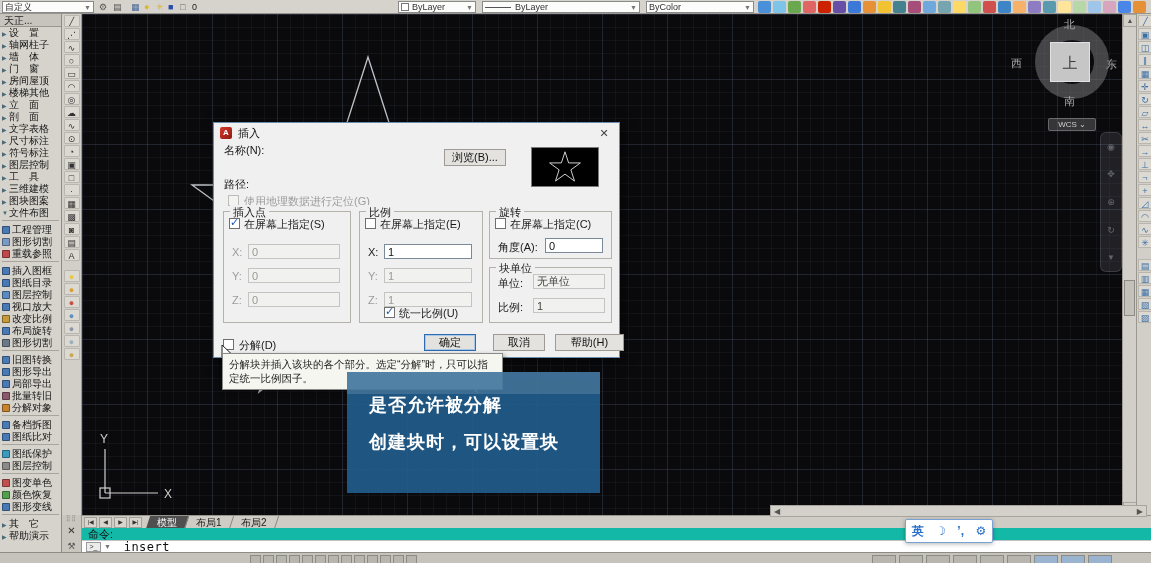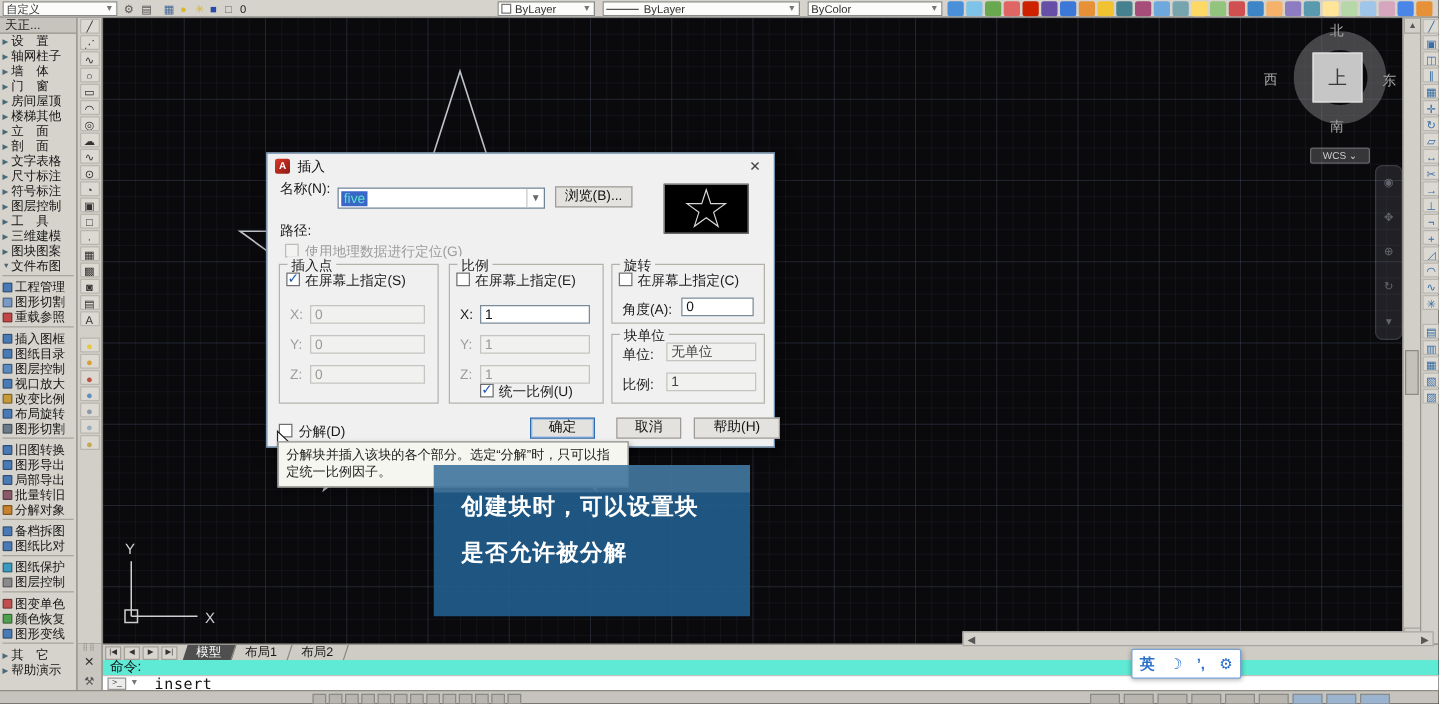--- a/index.html
+++ b/index.html
@@ -82,21 +82,21 @@
 
   
   #tabsrow { left:82px; top:515px; width:1069px; height:13px; background:#cfccc5; border-top:1px solid #97948d; z-index:6; display:flex; align-items:center; }
   .navb { width:13px; height:11px; background:#d8d5ce; border:1px solid #a3a099; font-size:6px; color:#333; text-align:center; line-height:9px; margin-left:2px; }
   .tab { font-size:10px; padding:0 9px; height:13px; line-height:13px; color:#1a1a1a; transform:skewX(-18deg); border-right:1px solid #8a8780; }
   .tab span { display:inline-block; transform:skewX(18deg); }
   .tab.active { background:#4f4f4f; color:#fff; }
   #gripstrip { left:62px; top:515px; width:20px; height:37px; background:#c9c6bf; border-right:1px solid #9a978f; z-index:7; display:flex; flex-direction:column; align-items:center; justify-content:space-between; padding:1px 0; }
   #gripstrip .gdots { color:#8a8780; font-size:6px; letter-spacing:1px; line-height:4px; }
   #gripstrip .gx { color:#333; font-size:10px; }
-  #cmd1 { left:82px; top:528px; width:1069px; height:12px; background:#5eead4; z-index:6; font-size:11px; color:#111; padding-left:6px; line-height:12px; }
+  #cmd1 { left:82px; top:528px; width:1069px; height:12px; background:#14b8a6; z-index:6; font-size:11px; color:#111; padding-left:6px; line-height:12px; }
   #cmd2 { left:82px; top:540px; width:1069px; height:12px; background:#ffffff; border-top:1px solid #c2c2c2; z-index:6; display:flex; align-items:center; }
   #prompt-ico { width:15px; height:10px; background:#ececea; border:1px solid #9a9a9a; color:#333; font-size:7px; line-height:8px; text-align:center; margin:0 3px 0 4px; }
   #cmd-arr { color:#777; font-size:7px; margin-right:5px; }
   #cmd-text { font-family:"DejaVu Sans Mono",monospace; font-size:12px; color:#111; letter-spacing:0.5px; }
 
   
   #statusbar { left:0; top:552px; width:1151px; height:11px; background:#c6c3bc; border-top:1px solid #8e8b84; z-index:6; overflow:hidden; }
   .stico { position:absolute; top:2px; width:11px; height:12px; background:#b8b5ae; border:1px solid #8a8a86; }
 
   
@@ -394,24 +394,20 @@
 </div>
 
 <div id="dialog" class="abs">
   <div id="dlg-title">
     <div id="dlg-logo">A</div>
     <span style="font-size:11px;color:#111;">插入</span>
     <span id="dlg-close">✕</span>
   </div>
 
   <span class="lab" style="left:10px;top:20px;">名称(N):</span>
-  <div id="name-combo">
-    <span class="sel">five</span>
-    <span class="arr">▼</span>
-  </div>
   <div class="btn" style="left:230px;top:26px;width:62px;">浏览(B)...</div>
   <div id="preview">
     <svg width="66" height="38" viewBox="0 0 68 40">
       <polygon points="34,4 37.8,15.7 50.2,15.7 40.2,23 44,34.8 34,27.5 24,34.8 27.8,23 17.8,15.7 30.2,15.7" fill="none" stroke="#d8d8d8" stroke-width="1"></polygon>
     </svg>
   </div>
 
   <span class="lab" style="left:10px;top:54px;">路径:</span>
   <span class="cb dis" style="left:14px;top:72px;"></span>
   <span class="lab dis" style="left:30px;top:71px;">使用地理数据进行定位(G)</span>
@@ -466,22 +462,22 @@
   <div class="btn" style="left:341px;top:211px;width:69px;">帮助(H)</div>
 
   <svg class="abs" style="left:7px;top:221px;z-index:5;" width="12" height="17" viewBox="0 0 12 17">
     <path d="M1,1 L1,13 L4,10.5 L6,15.5 L8.2,14.6 L6.2,9.8 L10,9.5 Z" fill="#fff" stroke="#222" stroke-width="1"></path>
   </svg>
 </div>
 
 <div id="tooltip" class="abs">分解块并插入该块的各个部分。选定“分解”时，只可以指定统一比例因子。</div>
 
 <div id="tipbox" class="abs">
+  <div class="tip-line">是否允许被分解</div>
   <div class="tip-line">创建块时，可以设置块</div>
-  <div class="tip-line">是否允许被分解</div>
 </div>
 
 <div id="vscroll" class="abs">
   <div class="scr-btn" style="top:0;">▲</div>
   <div id="vthumb"></div>
   <div class="scr-btn" style="bottom:0;">▼</div>
 </div>
 <div id="rightbar" class="abs">
     <div class="rico">╱</div>
     <div class="rico">▣</div>

